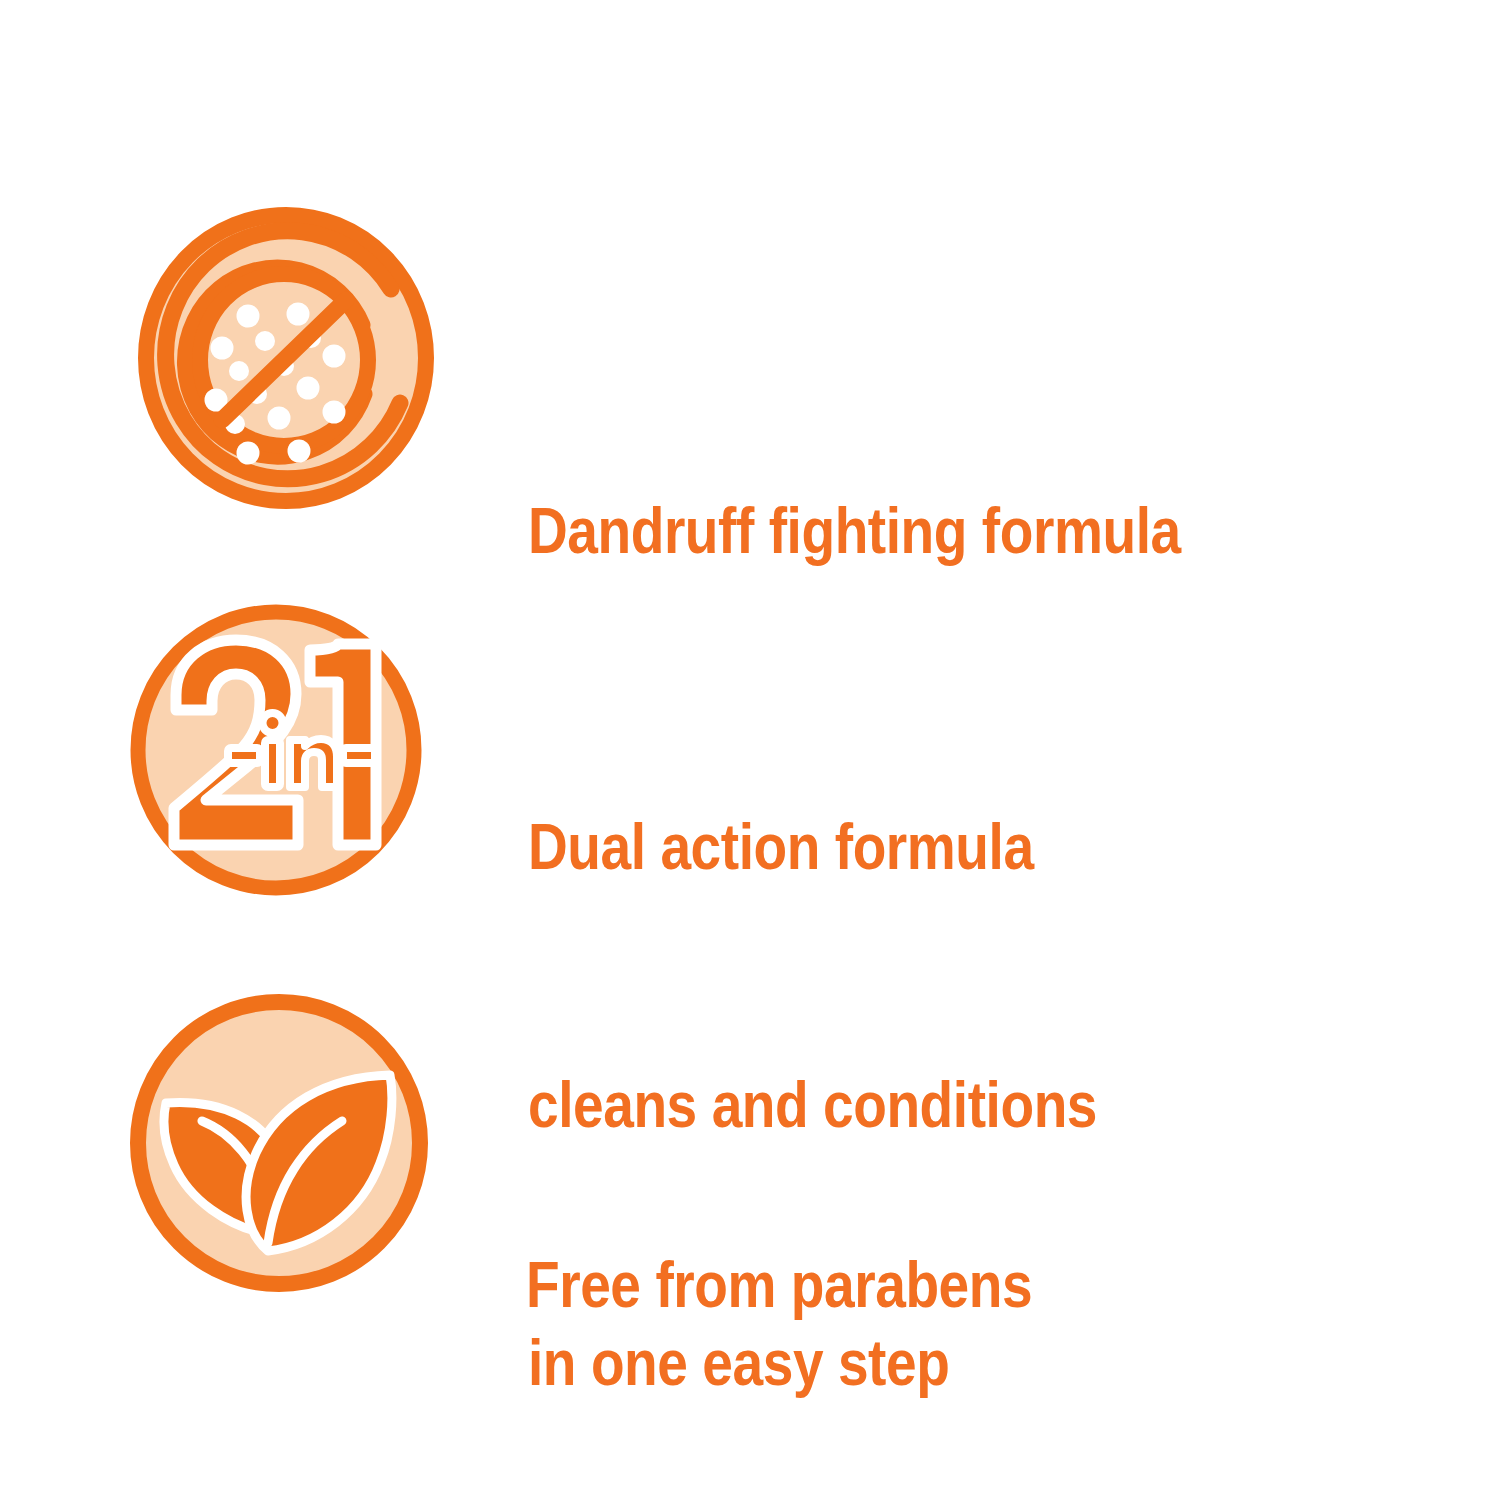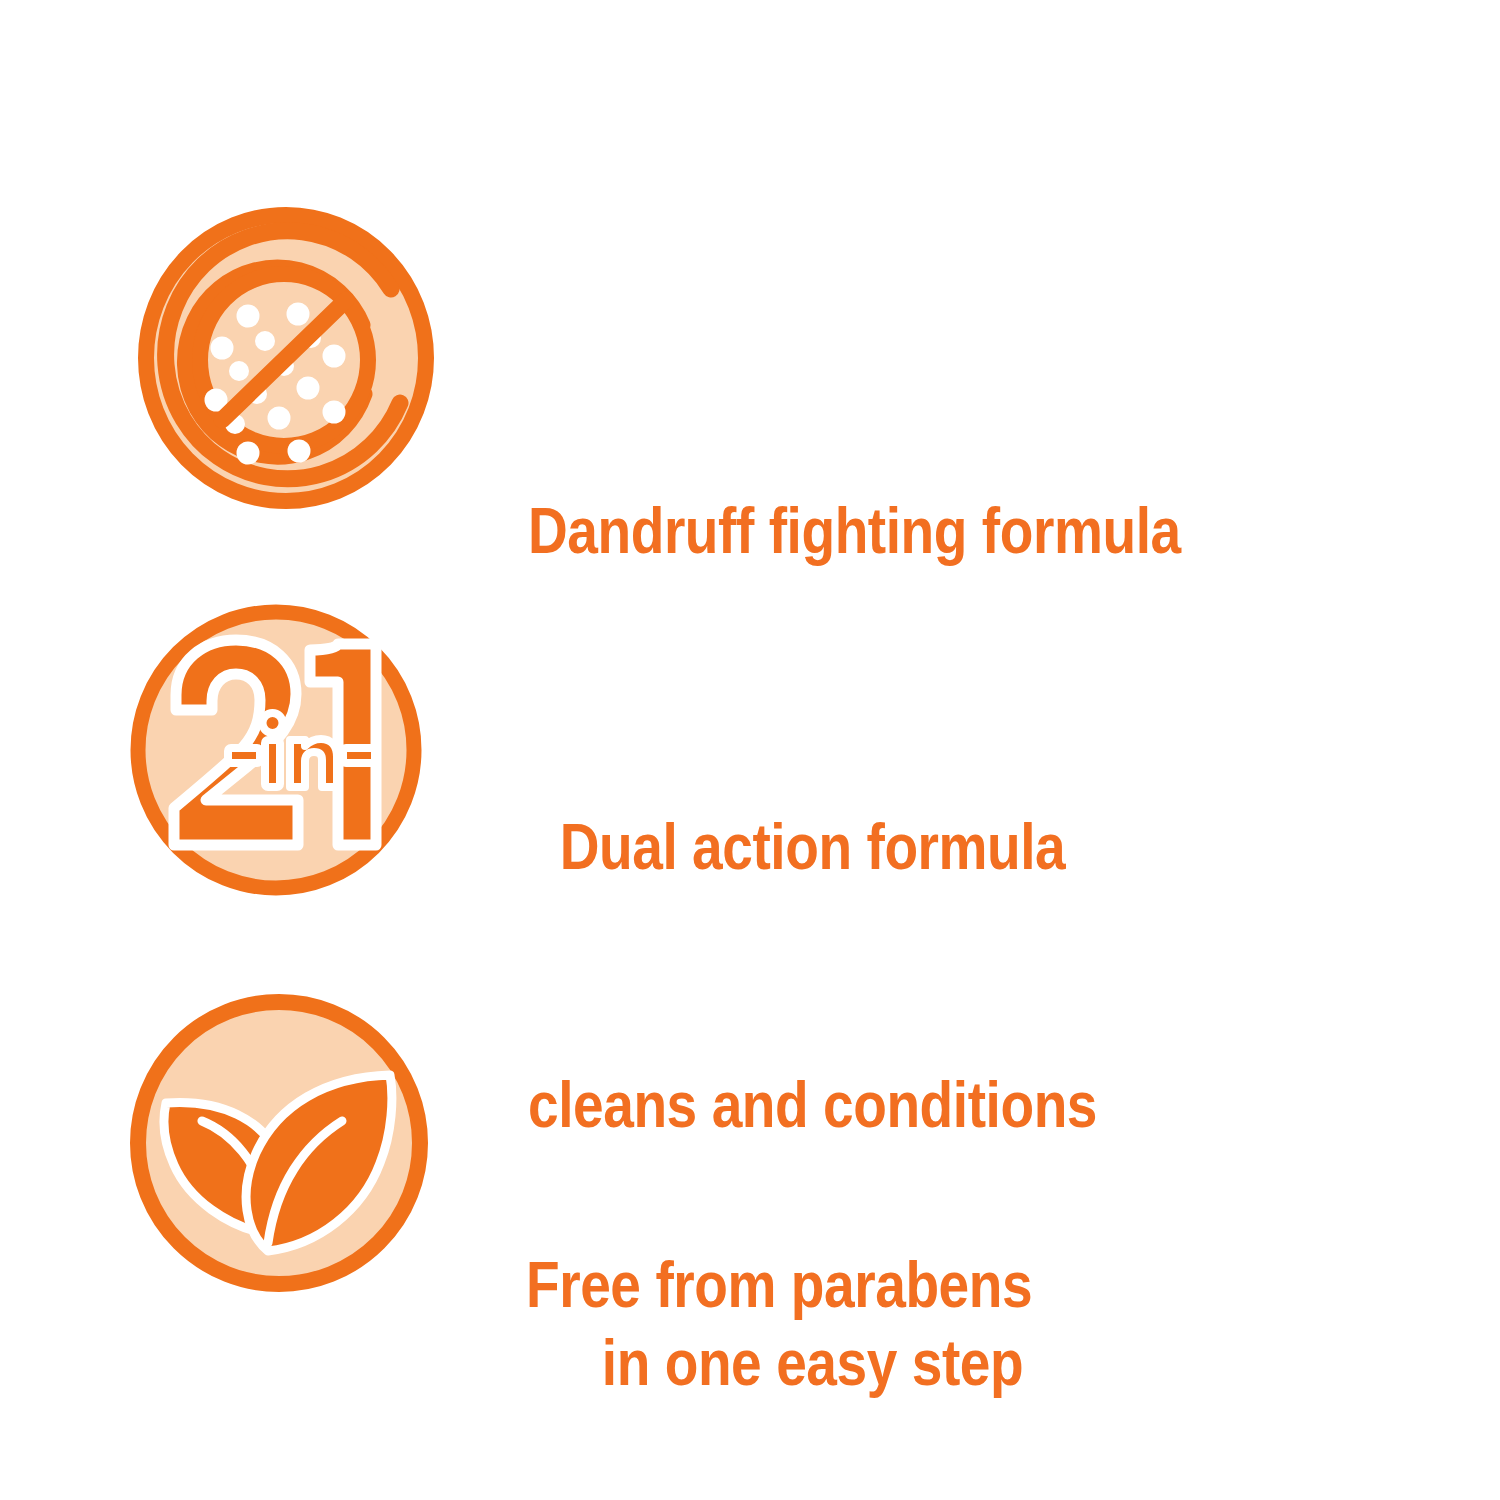--- a/index.html
+++ b/index.html
@@ -14,21 +14,20 @@
     overflow: hidden;
     font-family: "Liberation Sans", sans-serif;
     -webkit-font-smoothing: antialiased;
   }
 
   #canvas {
     position: relative;
     width: 1264px;
     height: 1500px;
     background: #ffffff;
-    text-align: center;
   }
 
   .icon-wrap {
     position: absolute;
     display: block;
   }
 
   .feature-text {
     position: absolute;
     color: #F26F21;

